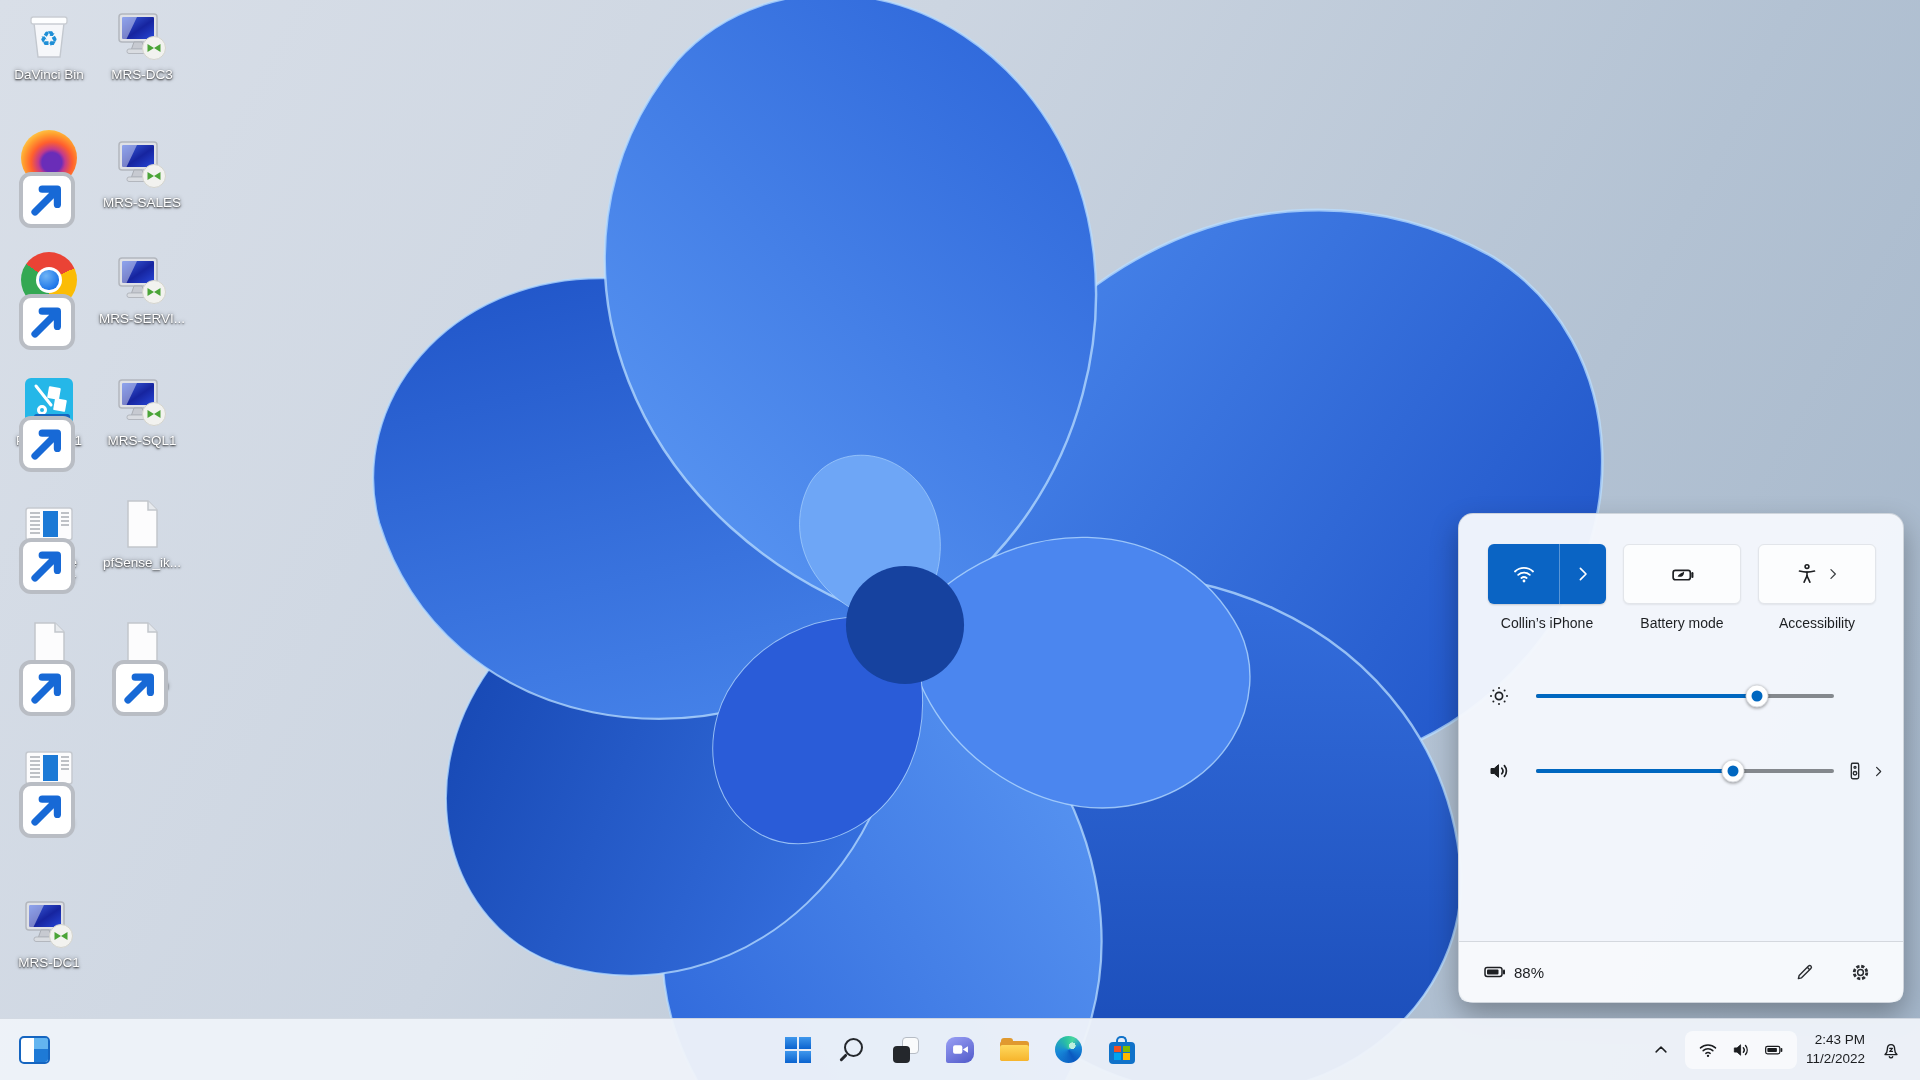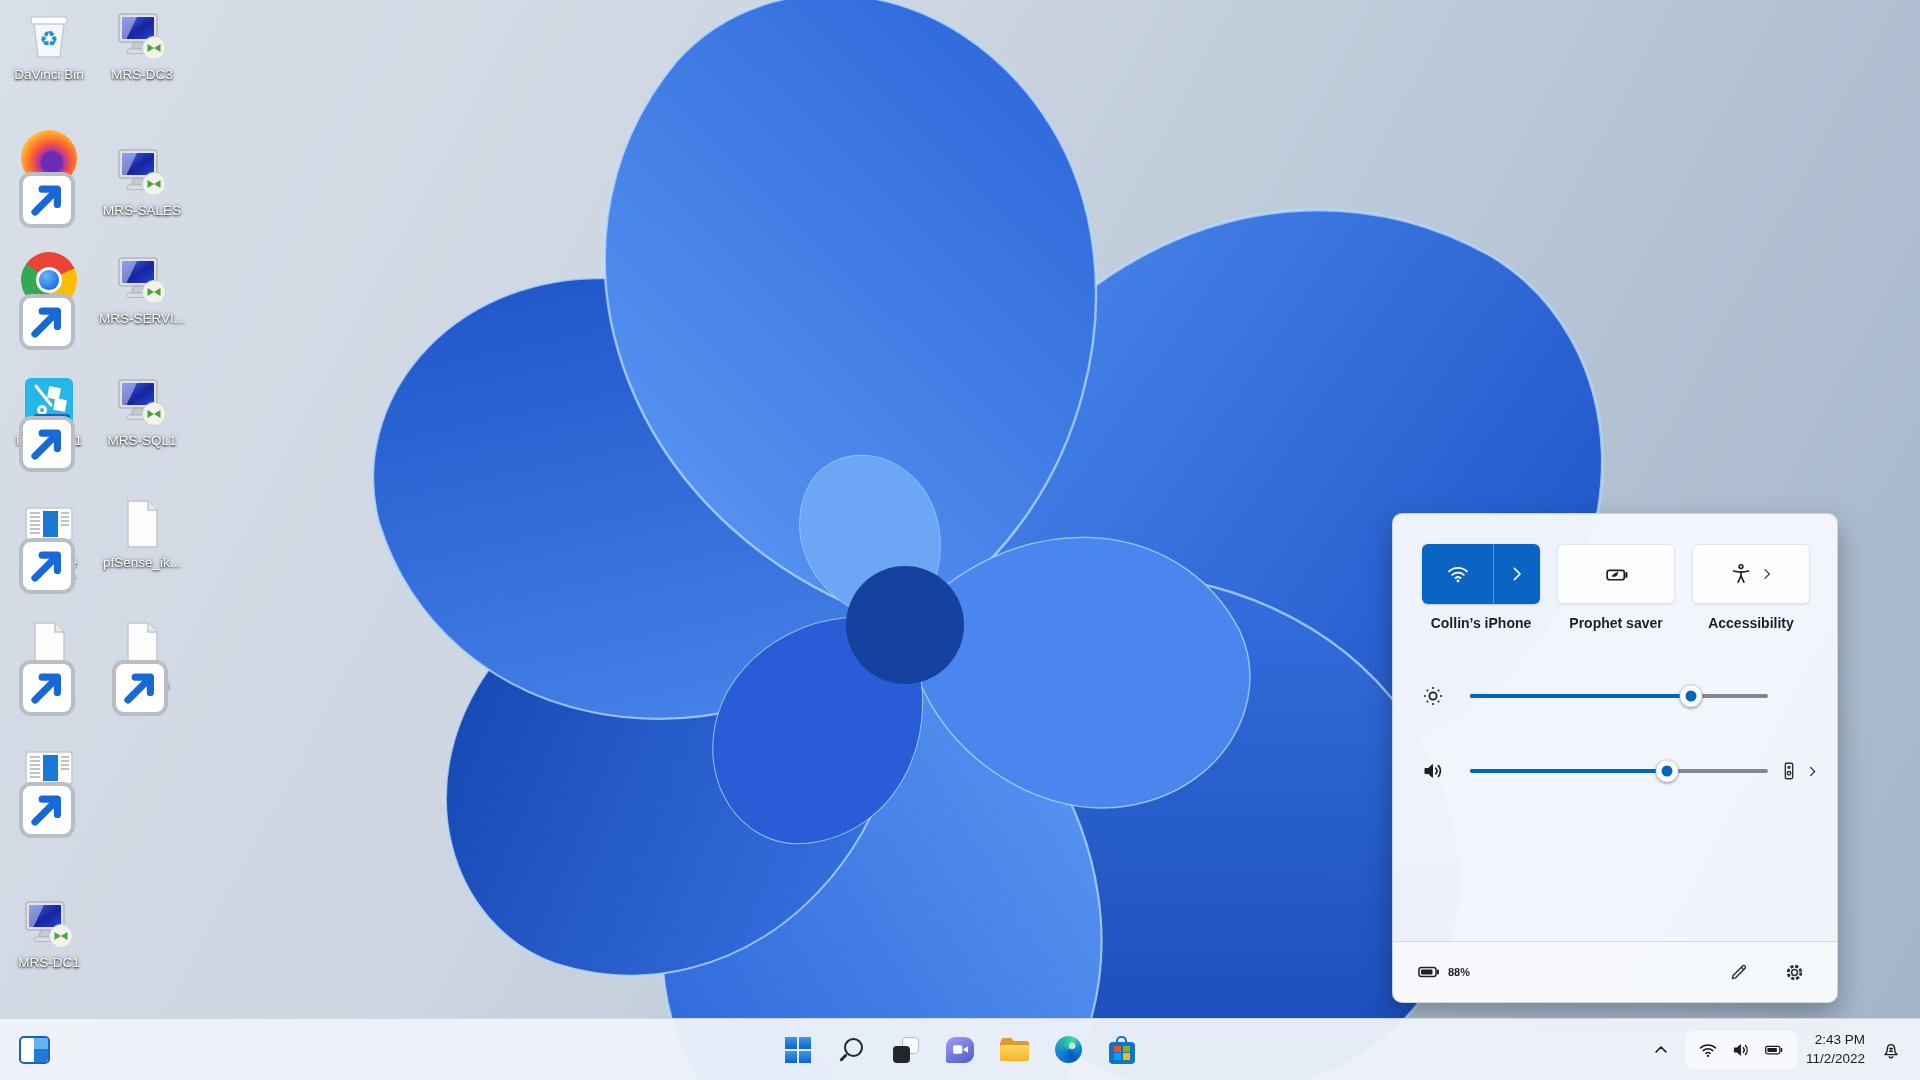--- a/index.html
+++ b/index.html
@@ -20,23 +20,23 @@
   .scut{position:absolute;left:-2px;bottom:-2px;width:16px;height:16px;}
   .scut svg{width:16px;height:16px;display:block;}
   .cicon{border-radius:50%;}
   .fx{background:radial-gradient(circle at 55% 58%,#6a2db8 0 22%,#c23a8c 30%,#ff5f2e 46%,#ff9d2e 63%,#ffcf4b 78%,#ff9d2e 100%);}
   .cr{position:relative;background:conic-gradient(from -55deg,#ea4335 0 120deg,#fbbc05 120deg 235deg,#34a853 235deg 360deg);}
   .cr::before{content:"";position:absolute;inset:26%;background:#fff;border-radius:50%;}
   .cr::after{content:"";position:absolute;inset:33%;background:radial-gradient(circle at 35% 30%,#6fb4f5,#1a73e8 75%);border-radius:50%;}
   .p21{width:56px;height:56px;}
 
   
-  .qs{position:absolute;left:1392px;top:513px;width:446px;height:490px;border-radius:10px;
+  .qs{position:absolute;left:1458px;top:513px;width:446px;height:490px;border-radius:15px;
       background:rgba(244,247,252,.97);border:1px solid rgba(125,135,150,.30);
-      box-shadow:0 12px 28px rgba(0,0,0,.30);box-sizing:border-box;font-weight:bold;}
+      box-shadow:0 12px 28px rgba(0,0,0,.30);box-sizing:border-box;}
   .qsgrid{display:grid;grid-template-columns:repeat(3,118px);column-gap:17px;row-gap:34px;padding:30px 0 0 29px;}
   .tilewrap{display:flex;flex-direction:column;align-items:center;}
   .tile{width:118px;height:60px;border-radius:6px;display:flex;align-items:center;justify-content:center;box-sizing:border-box;cursor:pointer;}
   .tile.on{background:#0a64c4;color:#fff;box-shadow:0 1px 2px rgba(0,0,0,.18);}
   .tile.off{background:#fcfdfe;color:#1d1f22;border:1px solid #e2e5ea;box-shadow:0 1px 2px rgba(0,0,0,.07);}
   .tile.split{justify-content:flex-start;}
   .tile .seg{height:100%;display:flex;align-items:center;justify-content:center;}
   .tile .seg.main{width:71px;}
   .tile .seg.chev{width:46px;border-left:1px solid rgba(255,255,255,.32);}
   .tile svg{display:block;}
@@ -49,21 +49,21 @@
   .sicon svg{width:24px;height:24px;display:block;}
   .slider{position:relative;width:298px;height:4.5px;background:#84888d;border-radius:3px;flex:none;cursor:pointer;}
   .sfill{position:absolute;left:0;top:0;bottom:0;width:var(--p,50%);background:#0067c0;border-radius:3px;}
   .sknob{position:absolute;top:50%;left:var(--p,50%);transform:translate(-50%,-50%);width:21px;height:21px;
          background:#fff;border:1px solid #d8dade;border-radius:50%;box-shadow:0 1px 3px rgba(0,0,0,.35);}
   .sknob::after{content:"";position:absolute;inset:5px;background:#0067c0;border-radius:50%;}
   .volend{display:flex;align-items:center;margin-left:10px;color:#2a2d31;}
   .volend svg{display:block;}
   .qsfoot{position:absolute;left:0;right:0;bottom:0;height:61px;border-top:1px solid #d4d8de;
           background:rgba(248,250,252,.8);border-radius:0 0 9px 9px;display:flex;align-items:center;justify-content:space-between;padding:0 24px;box-sizing:border-box;}
-  .battchip{display:flex;align-items:center;gap:7px;font-size:11px;color:#1d1f22;cursor:pointer;}
+  .battchip{display:flex;align-items:center;gap:7px;font-size:15px;color:#1d1f22;cursor:pointer;}
   .battchip svg{width:24px;height:24px;}
   .footbtns{display:flex;align-items:center;gap:18px;}
   .fbtn{width:38px;height:32px;display:flex;align-items:center;justify-content:center;background:transparent;border:none;color:#2a2d31;border-radius:4px;cursor:pointer;padding:0;}
   .fbtn svg{width:21px;height:21px;}
 
   
   .taskbar{position:absolute;left:0;right:0;bottom:0;height:61px;background:rgba(238,243,249,.96);
            border-top:1px solid rgba(150,160,175,.30);}
   .tb-left{position:absolute;left:19px;top:50%;transform:translateY(-50%);}
   .wcorner{width:31px;height:28px;border-radius:5px;border:2.5px solid #1565c0;background:#fff;position:relative;overflow:hidden;box-sizing:border-box;cursor:pointer;}
@@ -279,21 +279,21 @@
     <div class="ic">
         <div class="cicon fx"></div>
       <span class="scut">
           <svg>
             <use href="#s-scut"></use>
           </svg>
         </span>
       </div>
     <div class="lbl">Firefox</div>
   </div>
-  <div class="dicon" style="left:95px;top:144px">
+  <div class="dicon" style="left:95px;top:136px">
     <div class="ic">
         <svg>
           <use href="#s-rdp"></use>
         </svg>
       </div>
     <div class="lbl">MRS-SALES</div>
   </div>
   <div class="dicon" style="left:2px;top:252px">
     <div class="ic">
         <div class="cicon cr"></div>
@@ -427,21 +427,21 @@
             </div>
         </div>
         <div class="tlabel">Collin’s iPhone</div>
       </div>
       <div class="tilewrap">
         <div class="tile off">
           <svg width="25" height="25">
               <use href="#s-battsaver"></use>
             </svg>
         </div>
-        <div class="tlabel">Prophet saver</div>
+        <div class="tlabel">Battery mode</div>
       </div>
       <div class="tilewrap">
         <div class="tile off">
           <svg width="24" height="24">
               <use href="#s-access"></use>
             </svg>
           <svg class="offchev" width="14" height="14">
               <use href="#s-chev"></use>
             </svg>
         </div>

